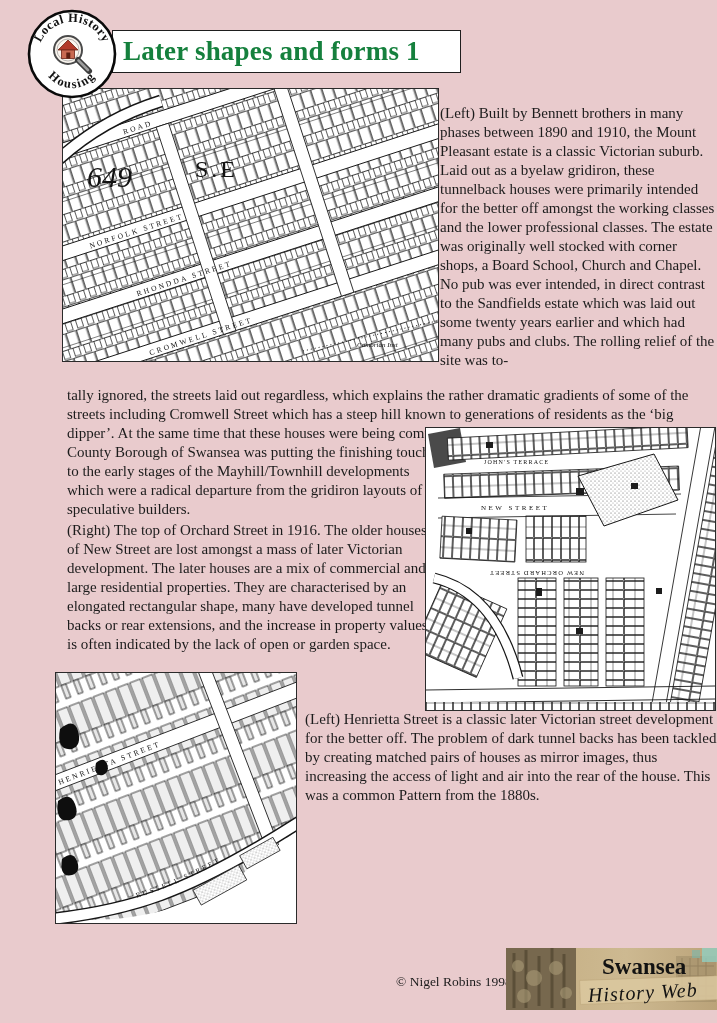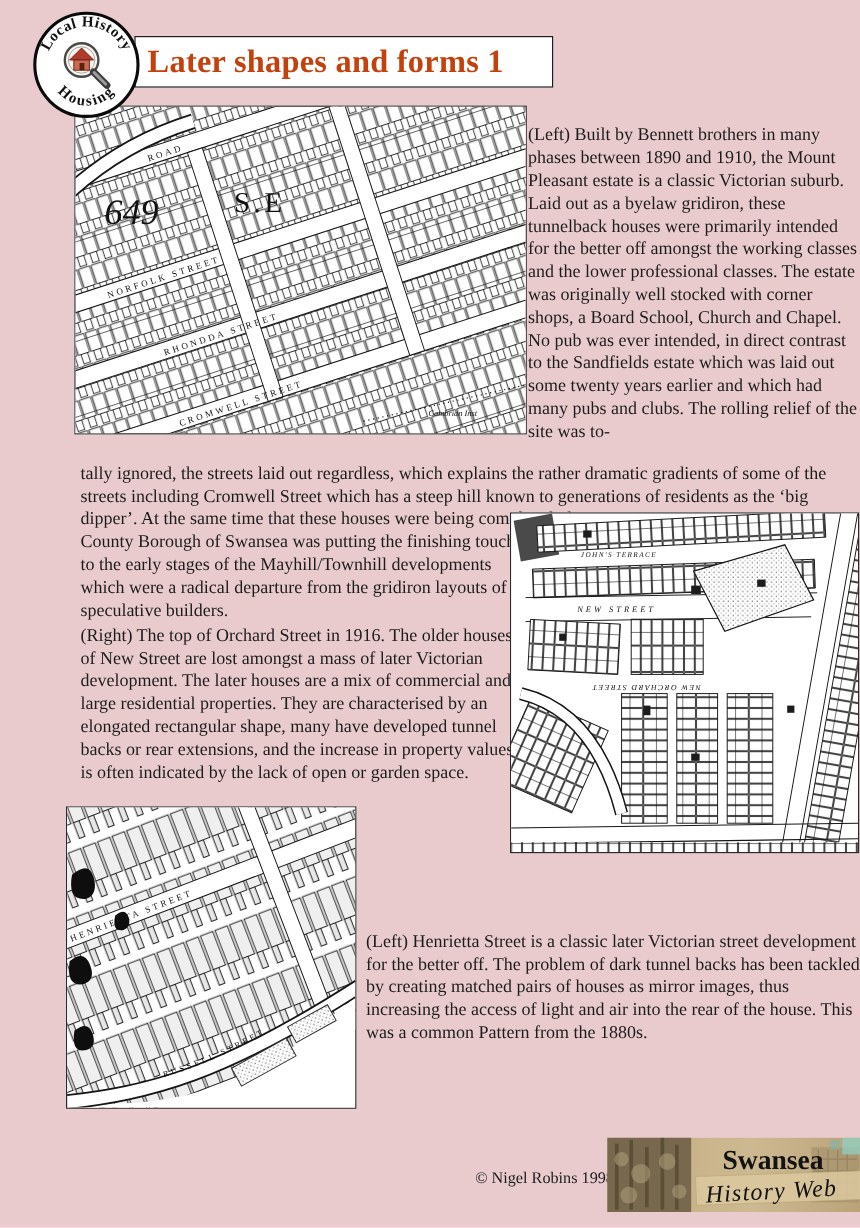--- a/index.html
+++ b/index.html
@@ -2,21 +2,21 @@
 <html><head>
 <meta charset="utf-8">
 <style>
   html,body{margin:0;padding:0;}
   .page{position:relative;width:717px;height:1023px;background:#e9cbcd;overflow:hidden;
         font-family:"Liberation Serif", serif;color:#1c1c1c;}
   .abs{position:absolute;}
   
   .title-bar{left:112px;top:30px;width:347px;height:41px;background:#ffffff;
              border:1px solid #1e1e1e;display:flex;align-items:center;z-index:2;}
-  .title-bar h1{margin:0 1px 0 10px;font-size:27px;font-weight:bold;letter-spacing:.2px;color:#c2410c;}
+  .title-bar h1{margin:0 1px 0 10px;font-size:27px;font-weight:bold;letter-spacing:.2px;color:#15803d;}
   .logo{left:26px;top:8px;width:92px;height:92px;z-index:3;}
   
   .map{background:#ffffff;border:1px solid #2b2b2b;}
   .map svg{display:block;width:100%;height:100%;}
   svg text{font-family:"Liberation Serif", serif;fill:#121212;}
   .street-label{font-size:7.5px;letter-spacing:2.4px;}
   
   .para{font-size:15px;line-height:19px;}
   .para b{font-weight:normal;}
   .copyright{font-size:13.5px;}
@@ -99,21 +99,21 @@
   </div>
 
   <p class="abs para" style="left:440px;top:89px;width:276px;"><b>(Left)</b> <span>Built by Bennett brothers in many phases between 1890 and 1910, the Mount Pleasant estate is a classic Victorian suburb. Laid out as a byelaw gridiron, these tunnelback houses were primarily intended for the better off amongst the working classes and the lower professional classes. The estate was originally well stocked with corner shops, a Board School, Church and Chapel. No pub was ever intended, in direct contrast to the Sandfields estate which was laid out some twenty years earlier and which had many pubs and clubs. The rolling relief of the site was to-</span></p>
 
   <p class="abs para" style="left:67px;top:371px;width:650px;"><span>tally ignored, the streets laid out regardless, which explains the rather dramatic gradients of some of the streets including Cromwell Street which has a steep hill known to generations of residents as the ‘big dipper’. At the same time that these houses were being completed, the</span></p>
 
   <p class="abs para" style="left:67px;top:428px;width:378px;"><span>County Borough of Swansea was putting the finishing touches to the early stages of the Mayhill/Townhill developments which were a radical departure from the gridiron layouts of the speculative builders.</span></p>
 
   <p class="abs para" style="left:67px;top:506px;width:362px;"><b>(Right)</b> <span>The top of Orchard Street in 1916. The older houses of New Street are lost amongst a mass of later Victorian development. The later houses are a mix of commercial and large residential properties. They are characterised by an elongated rectangular shape, many have developed tunnel backs or rear extensions, and the increase in property values is often indicated by the lack of open or garden space.</span></p>
 
-  <div class="abs map" style="left:425px;top:427px;width:289px;height:282px;font-style:italic;">
+  <div class="abs map" style="left:425px;top:427px;width:289px;height:282px;">
     <svg viewBox="0 0 289 282" preserveAspectRatio="none">
       <defs>
         <pattern id="m2h" width="9" height="22" patternUnits="userSpaceOnUse">
           <rect width="9" height="22" fill="#ffffff"></rect>
           <rect x="0.5" y="0.5" width="8" height="21" fill="#ffffff" stroke="#1a1a1a" stroke-width="0.7"></rect>
           <line x1="0" y1="11" x2="9" y2="11" stroke="#1a1a1a" stroke-width="0.5"></line>
         </pattern>
         <pattern id="m2v" width="22" height="9" patternUnits="userSpaceOnUse">
           <rect width="22" height="9" fill="#ffffff"></rect>
           <rect x="0.5" y="0.5" width="21" height="8" fill="#ffffff" stroke="#1a1a1a" stroke-width="0.7"></rect>
@@ -212,21 +212,21 @@
       </g>
       <g fill="#0e0e0e">
         <path d="M4,56 q14,-12 18,2 t-6,18 q-16,2 -12,-20 z"></path>
         <path d="M2,128 q12,-10 17,3 t-5,16 q-15,3 -12,-19 z"></path>
         <path d="M6,186 q11,-9 15,2 t-5,14 q-13,3 -10,-16 z"></path>
         <path d="M40,90 q8,-7 11,1 t-4,11 q-10,2 -7,-12 z"></path>
       </g>
     </svg>
   </div>
 
-  <p class="abs para" style="left:305px;top:761px;width:412px;"><b>(Left)</b> <span>Henrietta Street is a classic later Victorian street development for the better off. The problem of dark tunnel backs has been tackled by creating matched pairs of houses as mirror images, thus increasing the access of light and air into the rear of the house. This was a common Pattern from the 1880s.</span></p>
+  <p class="abs para" style="left:305px;top:695px;width:412px;"><b>(Left)</b> <span>Henrietta Street is a classic later Victorian street development for the better off. The problem of dark tunnel backs has been tackled by creating matched pairs of houses as mirror images, thus increasing the access of light and air into the rear of the house. This was a common Pattern from the 1880s.</span></p>
 
   <div class="abs copyright" style="left:396px;top:974px;">© Nigel Robins 1998</div>
 
   <div class="abs banner" style="left:494px;top:948px;width:218px;height:62px;">
     <svg viewBox="0 0 218 62">
       <defs>
         <linearGradient id="bnrg" x1="0" y1="0" x2="1" y2="0">
           <stop offset="0" stop-color="#c3ac80"></stop>
           <stop offset="0.55" stop-color="#cdb991"></stop>
           <stop offset="1" stop-color="#b9a177"></stop>

